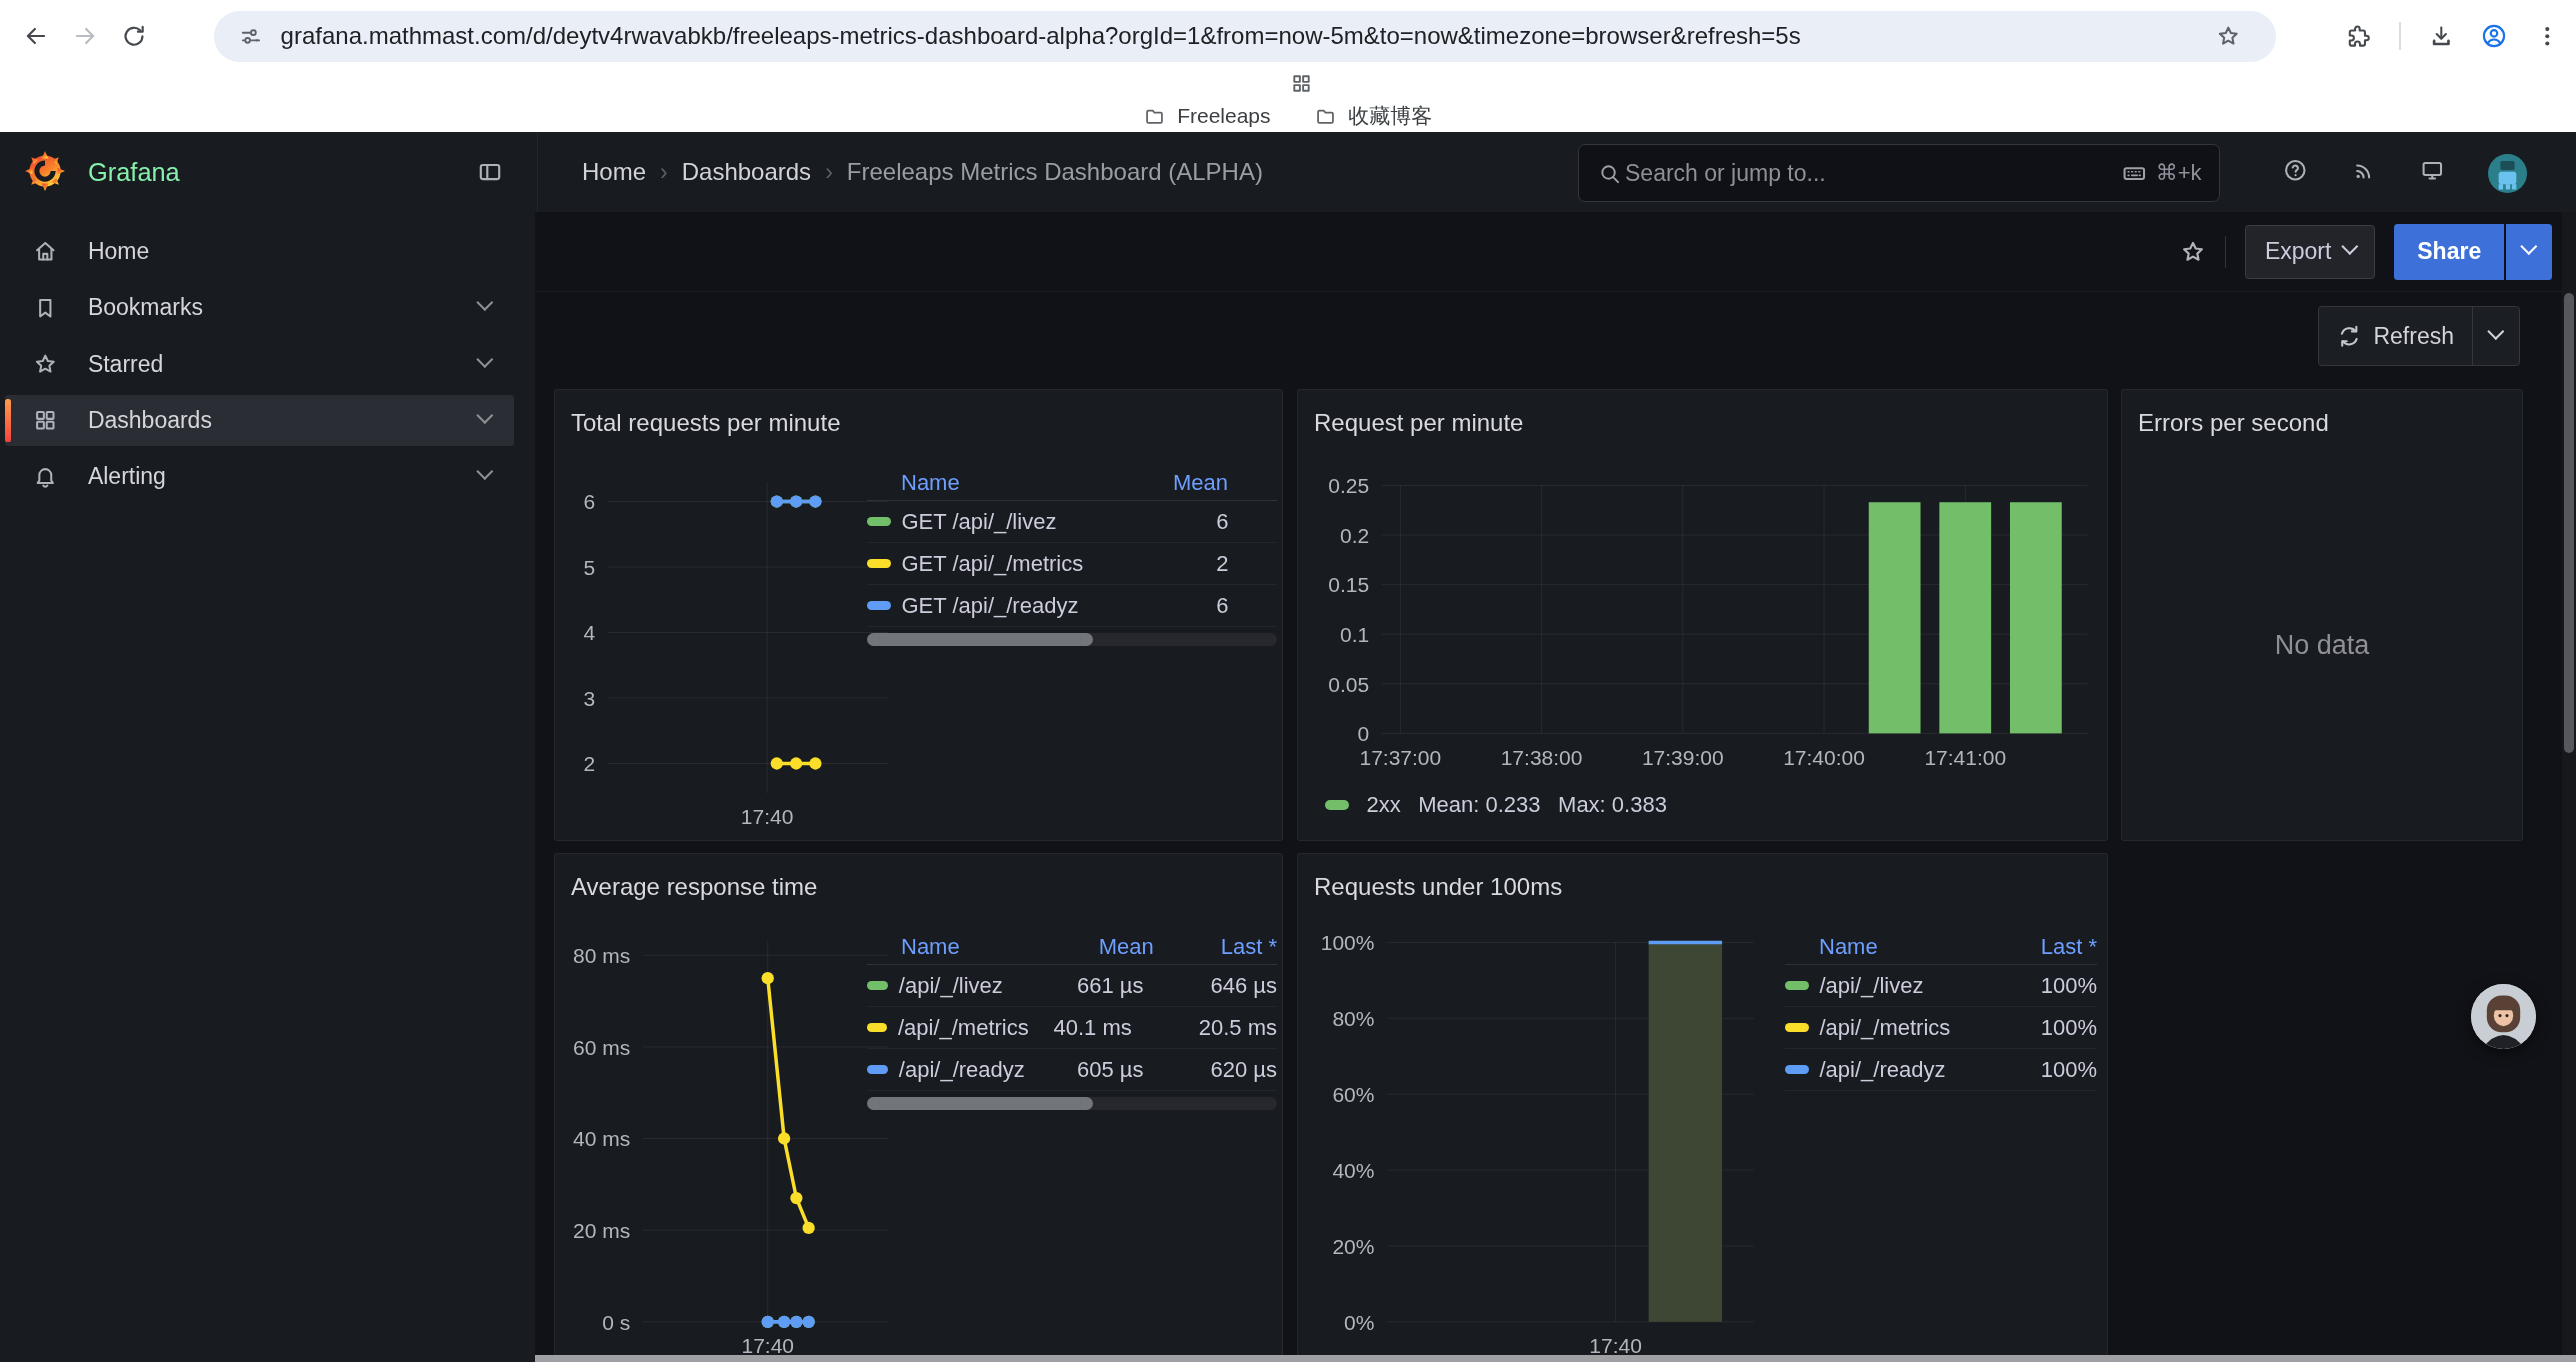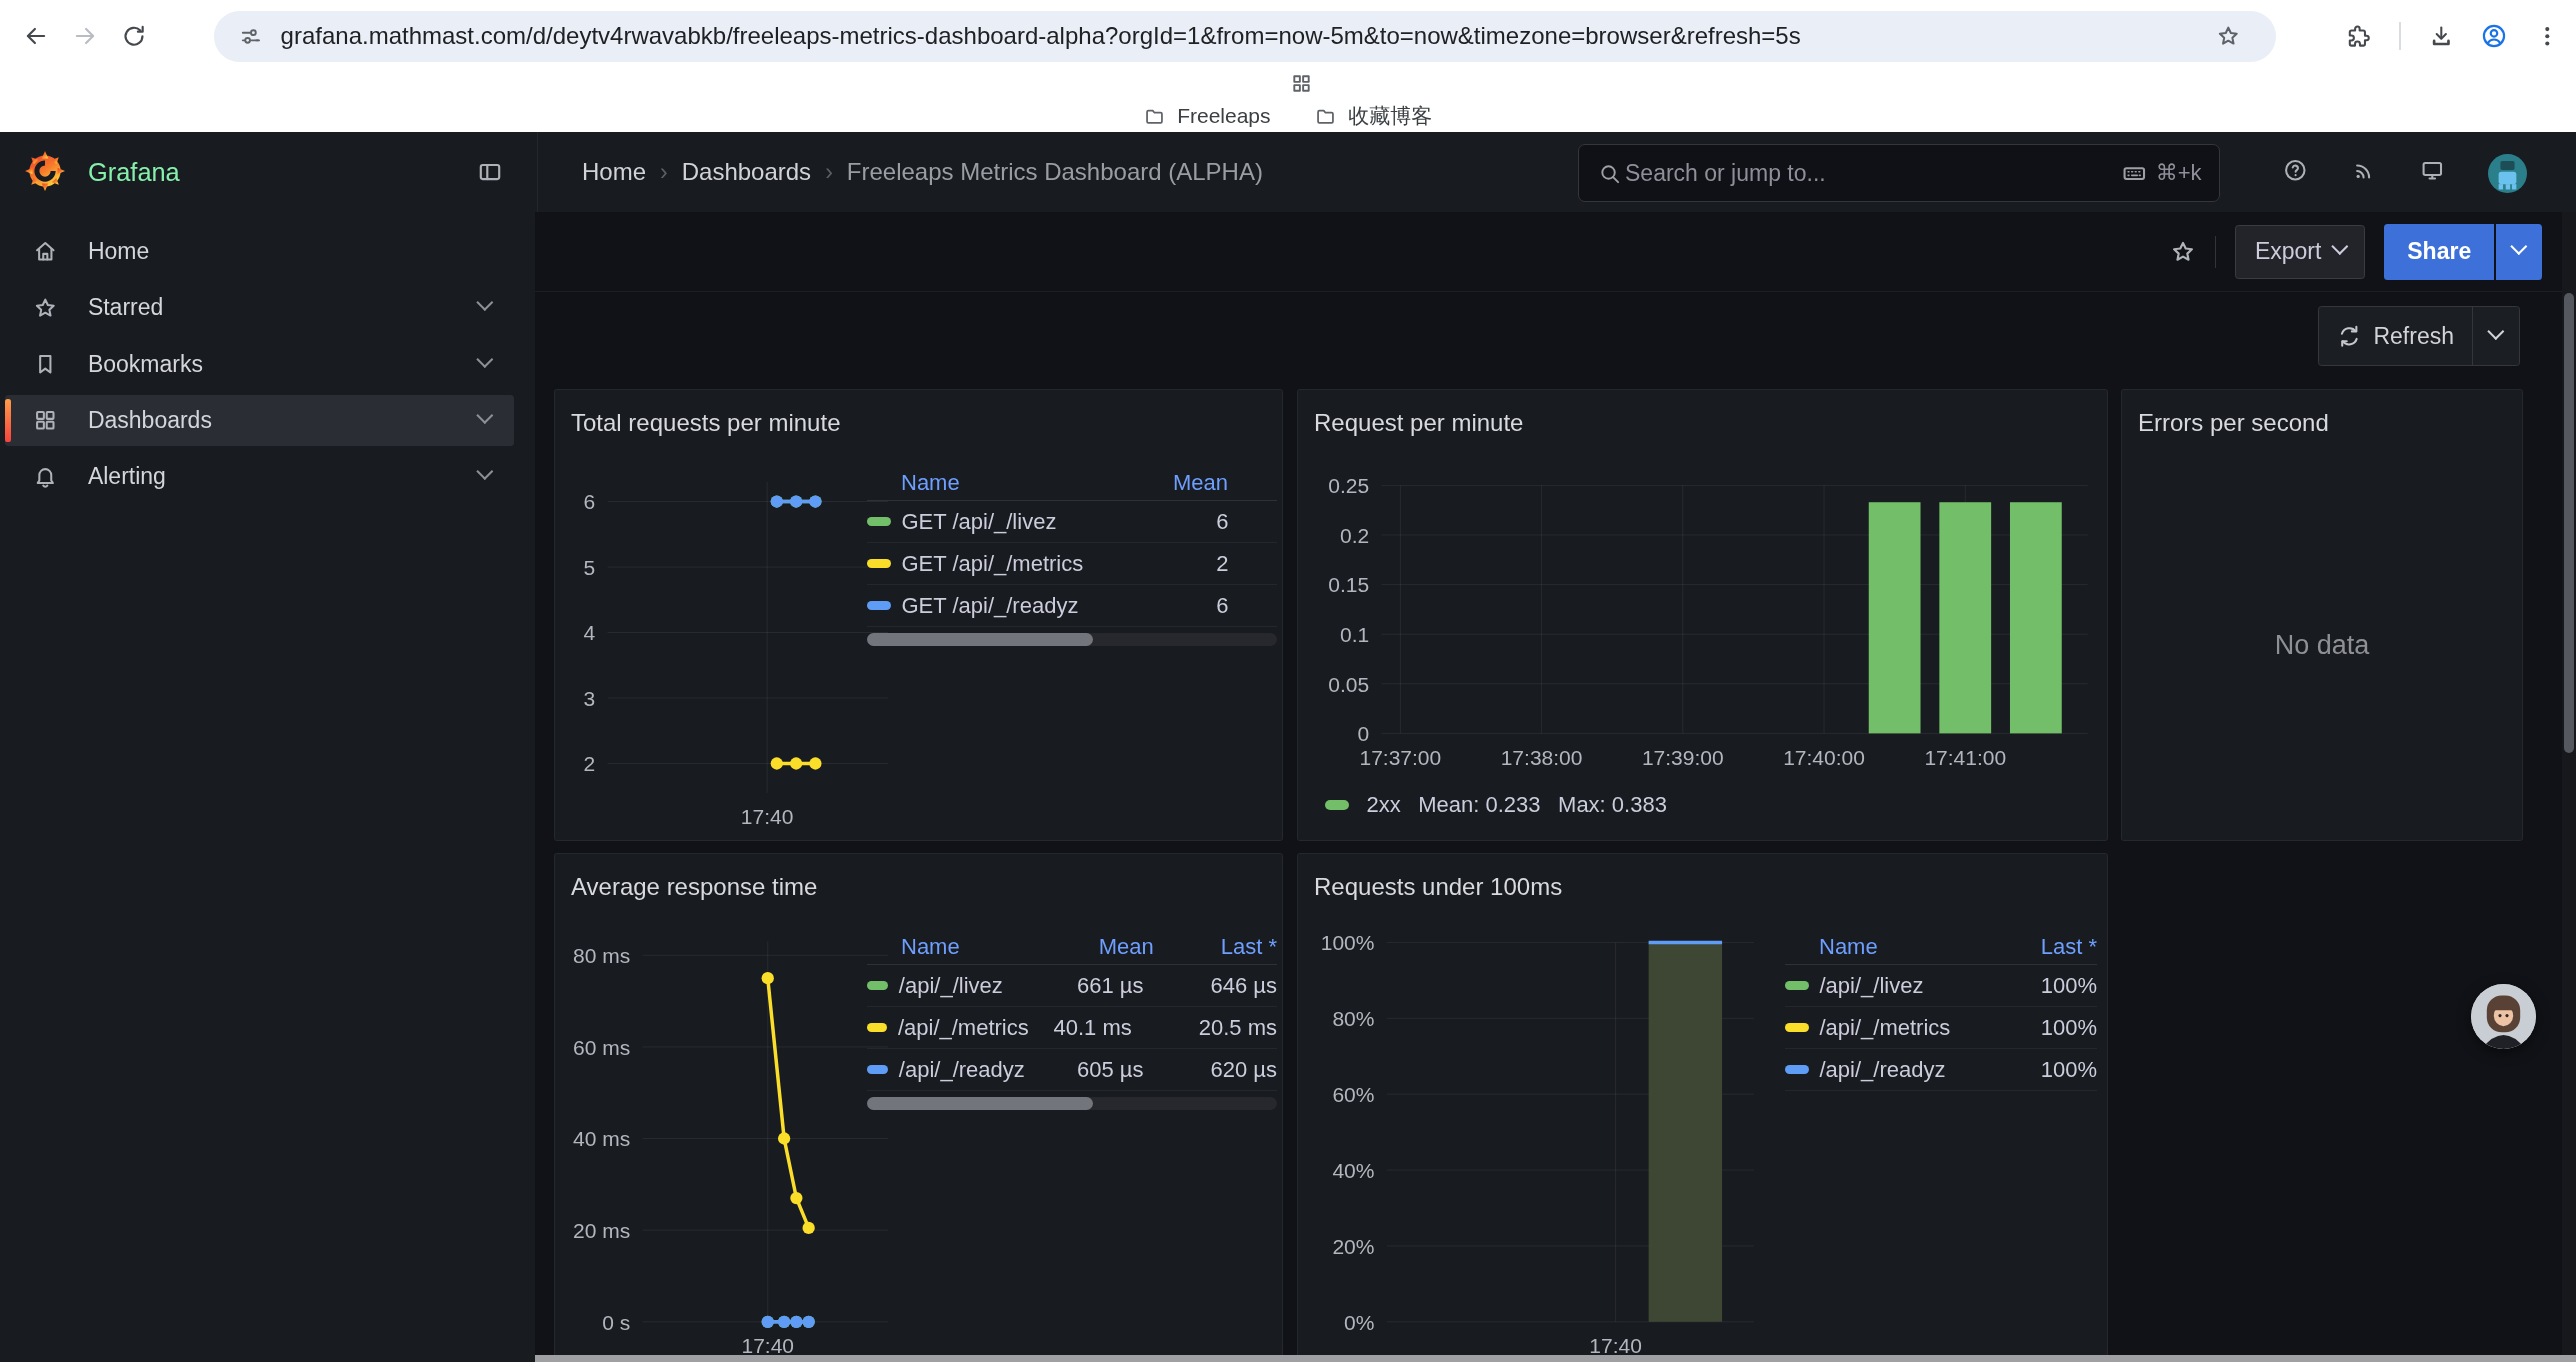--- a/index.html
+++ b/index.html
@@ -63,21 +63,21 @@
   .sb-label{font-size:23px;margin-left:30px;flex:1}
   .sb-chev{color:#8e9096;margin-right:23px}
   .sb-item.active{background:#2a2e34;}
   .sb-item.active .accent{position:absolute;left:0;top:4.4px;bottom:4.4px;width:5.3px;border-radius:2.6px;
            background:linear-gradient(180deg,#ff9c4a,#f5433e);}
 
   
   #gf-content{position:absolute;left:535px;top:212px;width:2041px;height:1150px;background:#111217;}
   #subheader{position:absolute;left:535px;top:212px;width:2041px;height:80px;
              border-bottom:0.9px solid rgba(204,204,220,.07);display:flex;align-items:center;
-             justify-content:flex-end;padding-right:34px;box-sizing:border-box;gap:19px;}
+             justify-content:flex-end;padding-right:24px;box-sizing:border-box;gap:19px;}
   #dash-star{color:#b0b3b8;cursor:pointer}
   .sh-div{width:0.9px;height:32px;background:#32343a}
   .btn{display:flex;align-items:center;gap:12.3px;height:54px;padding:0 19px;border-radius:3.5px;
        border:0.9px solid #3a3c42;background:#222429;color:#ccccdc;font-size:23px;font-weight:500;cursor:pointer}
   .chev{width:9.6px;height:9.6px;border-right:2.1px solid currentColor;border-bottom:2.1px solid currentColor;
         transform:rotate(45deg) translate(-1.8px,-1.8px);margin-top:-5.3px}
   #share-group{display:flex}
   #share-main{display:flex;align-items:center;height:56px;padding:0 23px;background:#3d71d9;color:#ffffff;
               font-size:23px;font-weight:700;border-radius:3.5px 0 0 3.5px;cursor:pointer}
   #share-chev{display:flex;align-items:center;justify-content:center;width:46px;height:56px;margin-left:1.8px;
@@ -330,33 +330,33 @@
             <path d="M4 11 12 4l8 7"></path>
             <path d="M6 9.8V20h12V9.8"></path>
             <path d="M10 20v-5.5h4V20"></path>
           </svg>
         </span>
         <span class="sb-label">Home</span>
       </div>
       <div class="sb-item">
         <span class="icon i28">
           <svg viewBox="0 0 24 24">
-            <path d="M12 3.6l2.5 5.2 5.7.7-4.2 4 1.1 5.6-5.1-2.8-5.1 2.8 1.1-5.6-4.2-4 5.7-.7z"></path>
-          </svg>
-        </span>
-        <span class="sb-label">Starred</span>
+            <path d="M7 4h10v16l-5-3.8L7 20z"></path>
+          </svg>
+        </span>
+        <span class="sb-label">Bookmarks</span>
         <span class="chev sb-chev"></span>
       </div>
       <div class="sb-item">
         <span class="icon i28">
           <svg viewBox="0 0 24 24">
-            <path d="M7 4h10v16l-5-3.8L7 20z"></path>
-          </svg>
-        </span>
-        <span class="sb-label">Bookmarks</span>
+            <path d="M12 3.6l2.5 5.2 5.7.7-4.2 4 1.1 5.6-5.1-2.8-5.1 2.8 1.1-5.6-4.2-4 5.7-.7z"></path>
+          </svg>
+        </span>
+        <span class="sb-label">Starred</span>
         <span class="chev sb-chev"></span>
       </div>
       <div class="sb-item active">
         <span class="accent"></span>
         <span class="icon i28">
           <svg viewBox="0 0 24 24">
             <rect x="4" y="4" width="6.6" height="6.6" rx="0.8"></rect>
             <rect x="13.4" y="4" width="6.6" height="6.6" rx="0.8"></rect>
             <rect x="4" y="13.4" width="6.6" height="6.6" rx="0.8"></rect>
             <rect x="13.4" y="13.4" width="6.6" height="6.6" rx="0.8"></rect>

